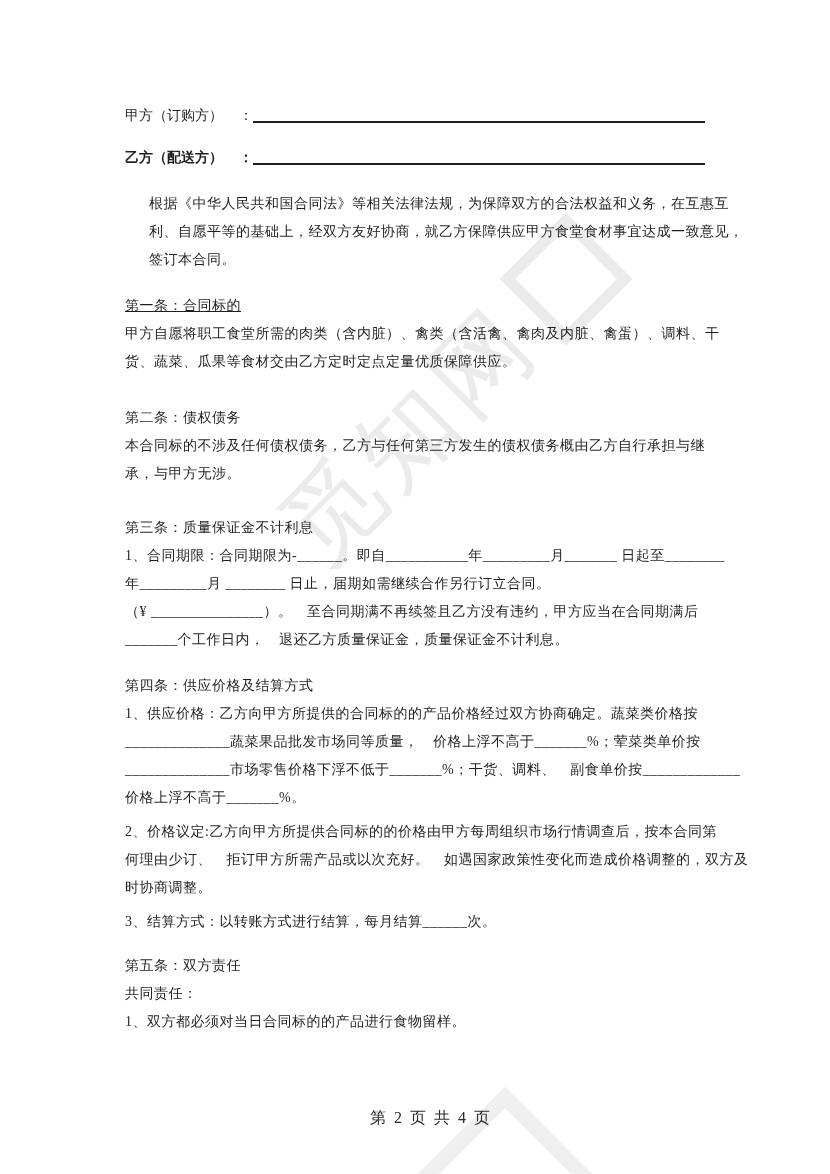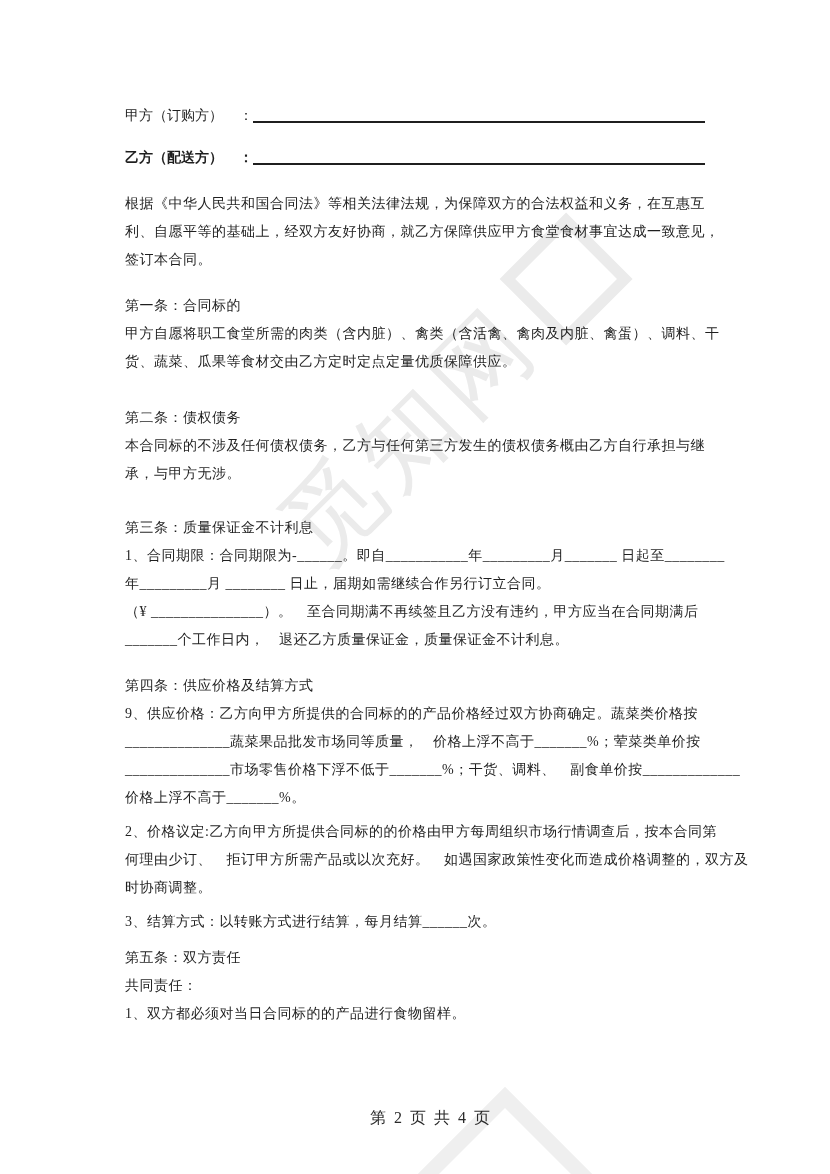--- a/index.html
+++ b/index.html
@@ -71,28 +71,28 @@
   .party-label { white-space: nowrap; }
   .party-colon { margin-left: 16px; }
   .party-blank {
     flex: 1 1 auto;
     border-bottom: 2px solid #1f1f1f;
     height: 18px;
     margin-bottom: 2px;
   }
   
   .b-party-b { margin-top: 14px; font-weight: bold; }
-  .b-intro   { margin-top: 23px; }
-  .b-s1t     { margin-top: 18px; }
+  .b-intro   { margin-top: 23px; margin-left: 24px; }
+  .b-s1t     { margin-top: 18px; text-decoration: underline; }
   .b-s2t     { margin-top: 28px; }
   .b-s3t     { margin-top: 26px; }
   .b-s4t     { margin-top: 18px; }
   .b-s4c2    { margin-top: 6px; }
   .b-s4c3    { margin-top: 6px; }
-  .b-s5t     { margin-top: 8px; }
+  .b-s5t     { margin-top: 16px; }
   .footer {
     position: absolute;
     left: 16px; top: 1108px;
     width: 830px;
     text-align: center;
     font-size: 16px;
     letter-spacing: 2px;
     color: #2a2a2a;
     z-index: 1;
   }
@@ -145,21 +145,21 @@
         <div class="tline">1、合同期限：合同期限为-______。即自___________年_________月_______ 日起至________</div>
         <div class="tline">年_________月 ________ 日止，届期如需继续合作另行订立合同。</div>
       </div>
     <div class="para">
         <div class="tline">（¥ _______________）。　至合同期满不再续签且乙方没有违约，甲方应当在合同期满后</div>
         <div class="tline">_______个工作日内，　退还乙方质量保证金，质量保证金不计利息。</div>
       </div>
 
     <div class="para tline b-s4t">第四条：供应价格及结算方式</div>
     <div class="para">
-        <div class="tline">9、供应价格：乙方向甲方所提供的合同标的的产品价格经过双方协商确定。蔬菜类价格按</div>
+        <div class="tline">1、供应价格：乙方向甲方所提供的合同标的的产品价格经过双方协商确定。蔬菜类价格按</div>
         <div class="tline">______________蔬菜果品批发市场同等质量，　价格上浮不高于_______%；荤菜类单价按</div>
         <div class="tline">______________市场零售价格下浮不低于_______%；干货、调料、　副食单价按_____________</div>
         <div class="tline">价格上浮不高于_______%。</div>
       </div>
     <div class="para b-s4c2">
         <div class="tline">2、价格议定:乙方向甲方所提供合同标的的价格由甲方每周组织市场行情调查后，按本合同第</div>
         <div class="tline">何理由少订、　拒订甲方所需产品或以次充好。　如遇国家政策性变化而造成价格调整的，双方及</div>
         <div class="tline">时协商调整。</div>
       </div>
     <div class="para b-s4c3">

